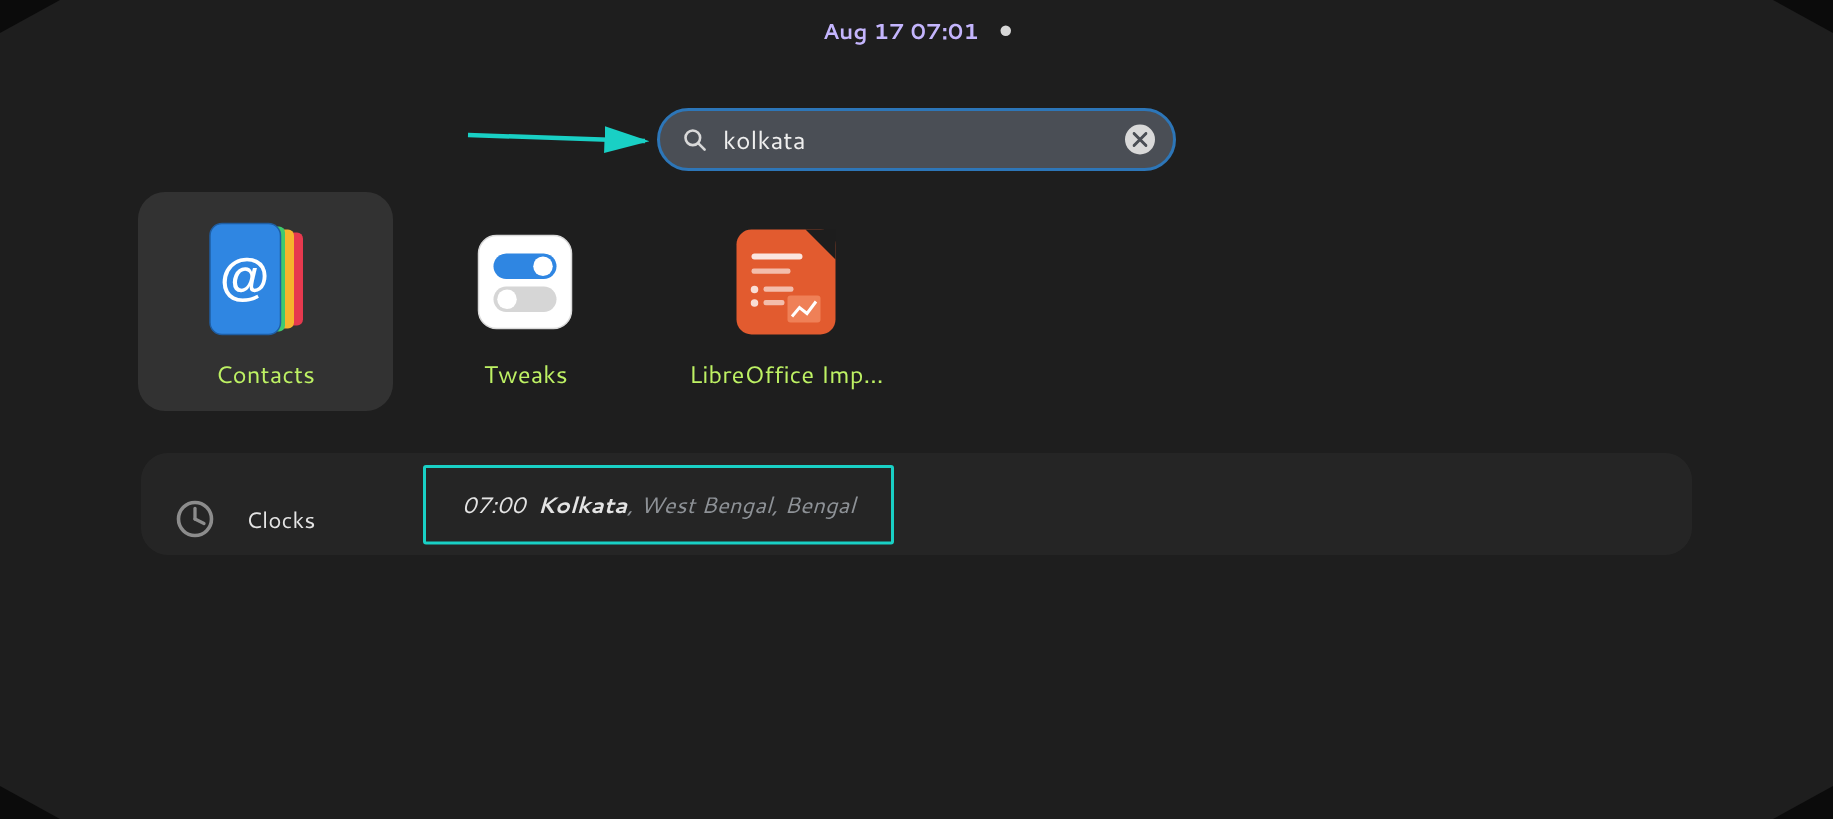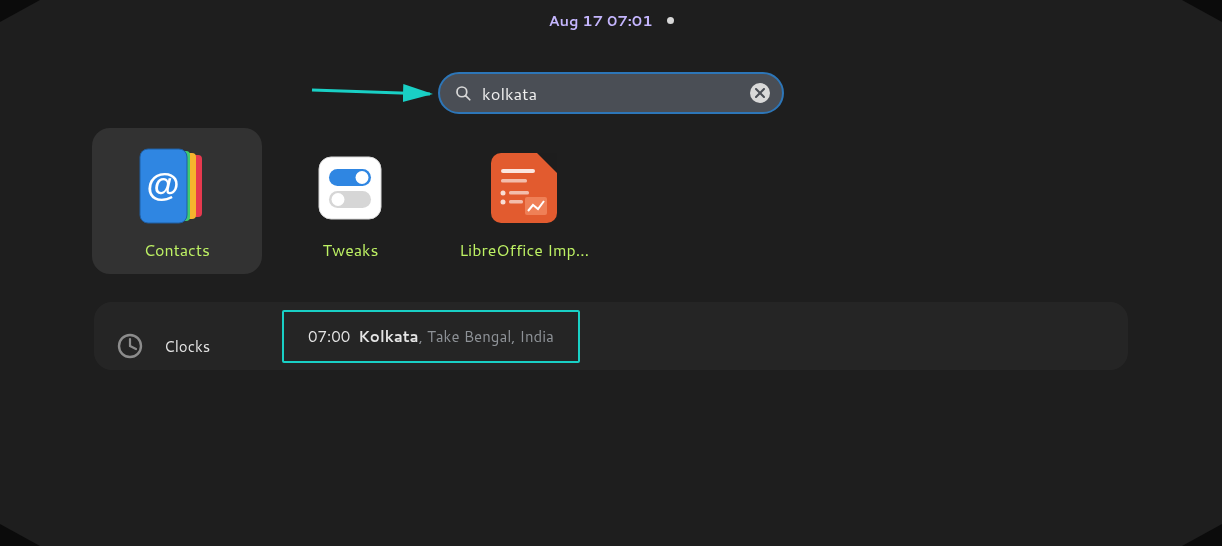--- a/index.html
+++ b/index.html
@@ -147,20 +147,21 @@
     color: #e4e4e4;
   }
   .clock-result {
     display: flex;
     align-items: center;
     gap: 8px;
     font-size: 15px;
     padding: 6px 12px;
     border-radius: 6px;
     cursor: pointer;
+    font-style: italic;
   }
   .highlight-box {
     border: 2px solid #19d0c5;
     border-radius: 2px;
     padding: 8px 12px;
     margin-left: -14px;
     display: flex;
     align-items: center;
     gap: 8px;
   }
@@ -266,17 +267,17 @@
       <line x1="14" y1="14" x2="14" y2="7" stroke="#8c8c8c" stroke-width="2.2" stroke-linecap="round"></line>
       <line x1="14" y1="14" x2="20" y2="17" stroke="#8c8c8c" stroke-width="2.2" stroke-linecap="round"></line>
     </svg>
     <span class="pname">Clocks</span>
   </div>
 
   <div class="highlight-box">
     <div class="clock-result">
       <span class="time">07:00</span>
       <span>
-        <span class="city">Kolkata</span><span class="region">, Take Bengal, India</span>
+        <span class="city">Kolkata</span><span class="region">, West Bengal, Bengal</span>
       </span>
     </div>
   </div>
 </div>
 
 </body></html>

